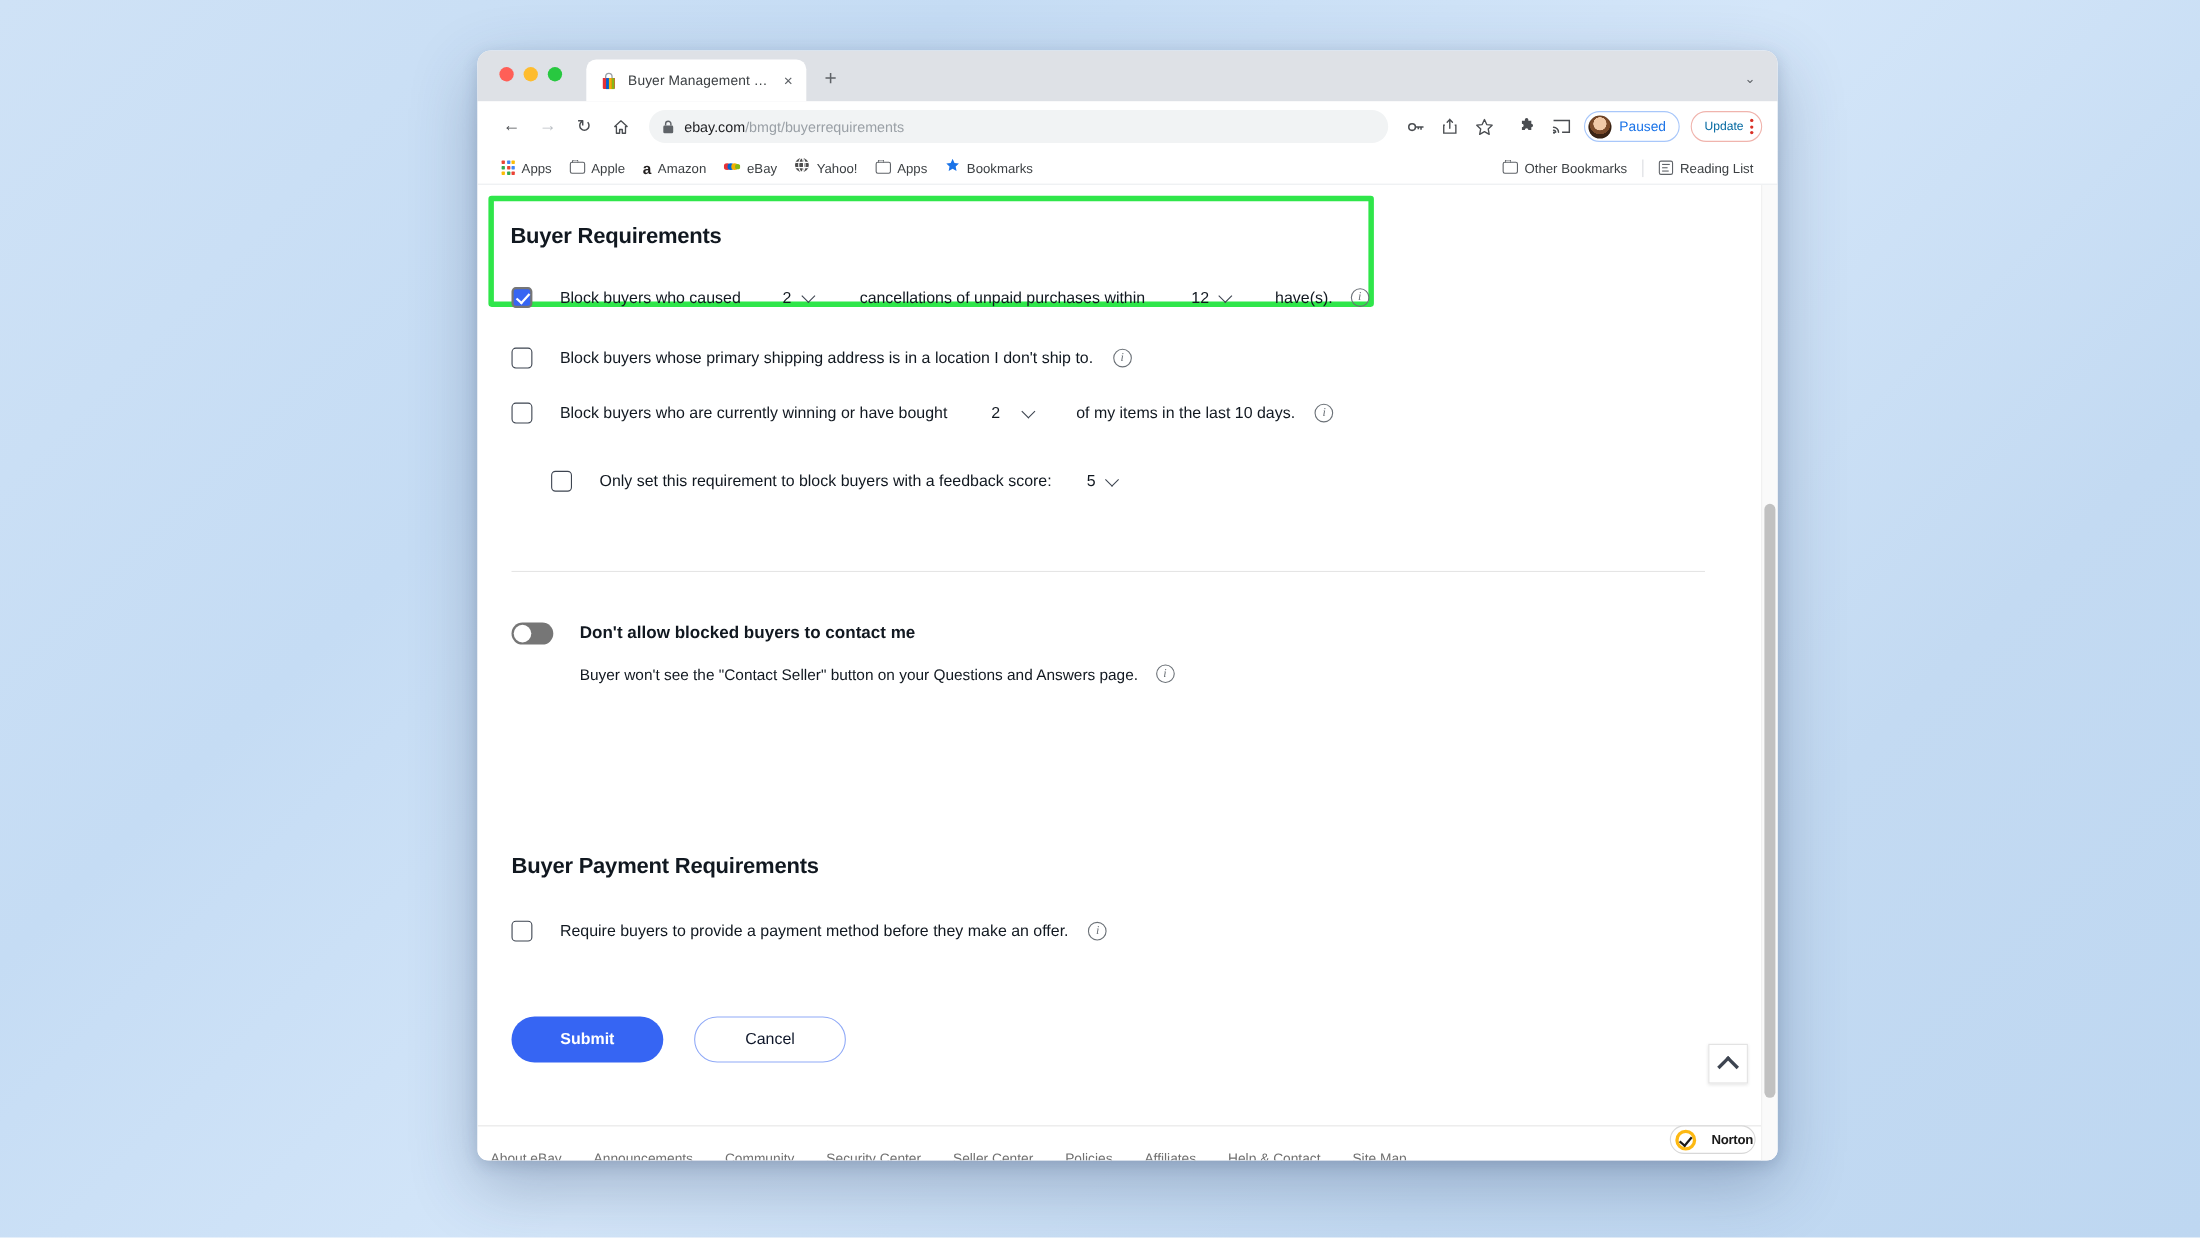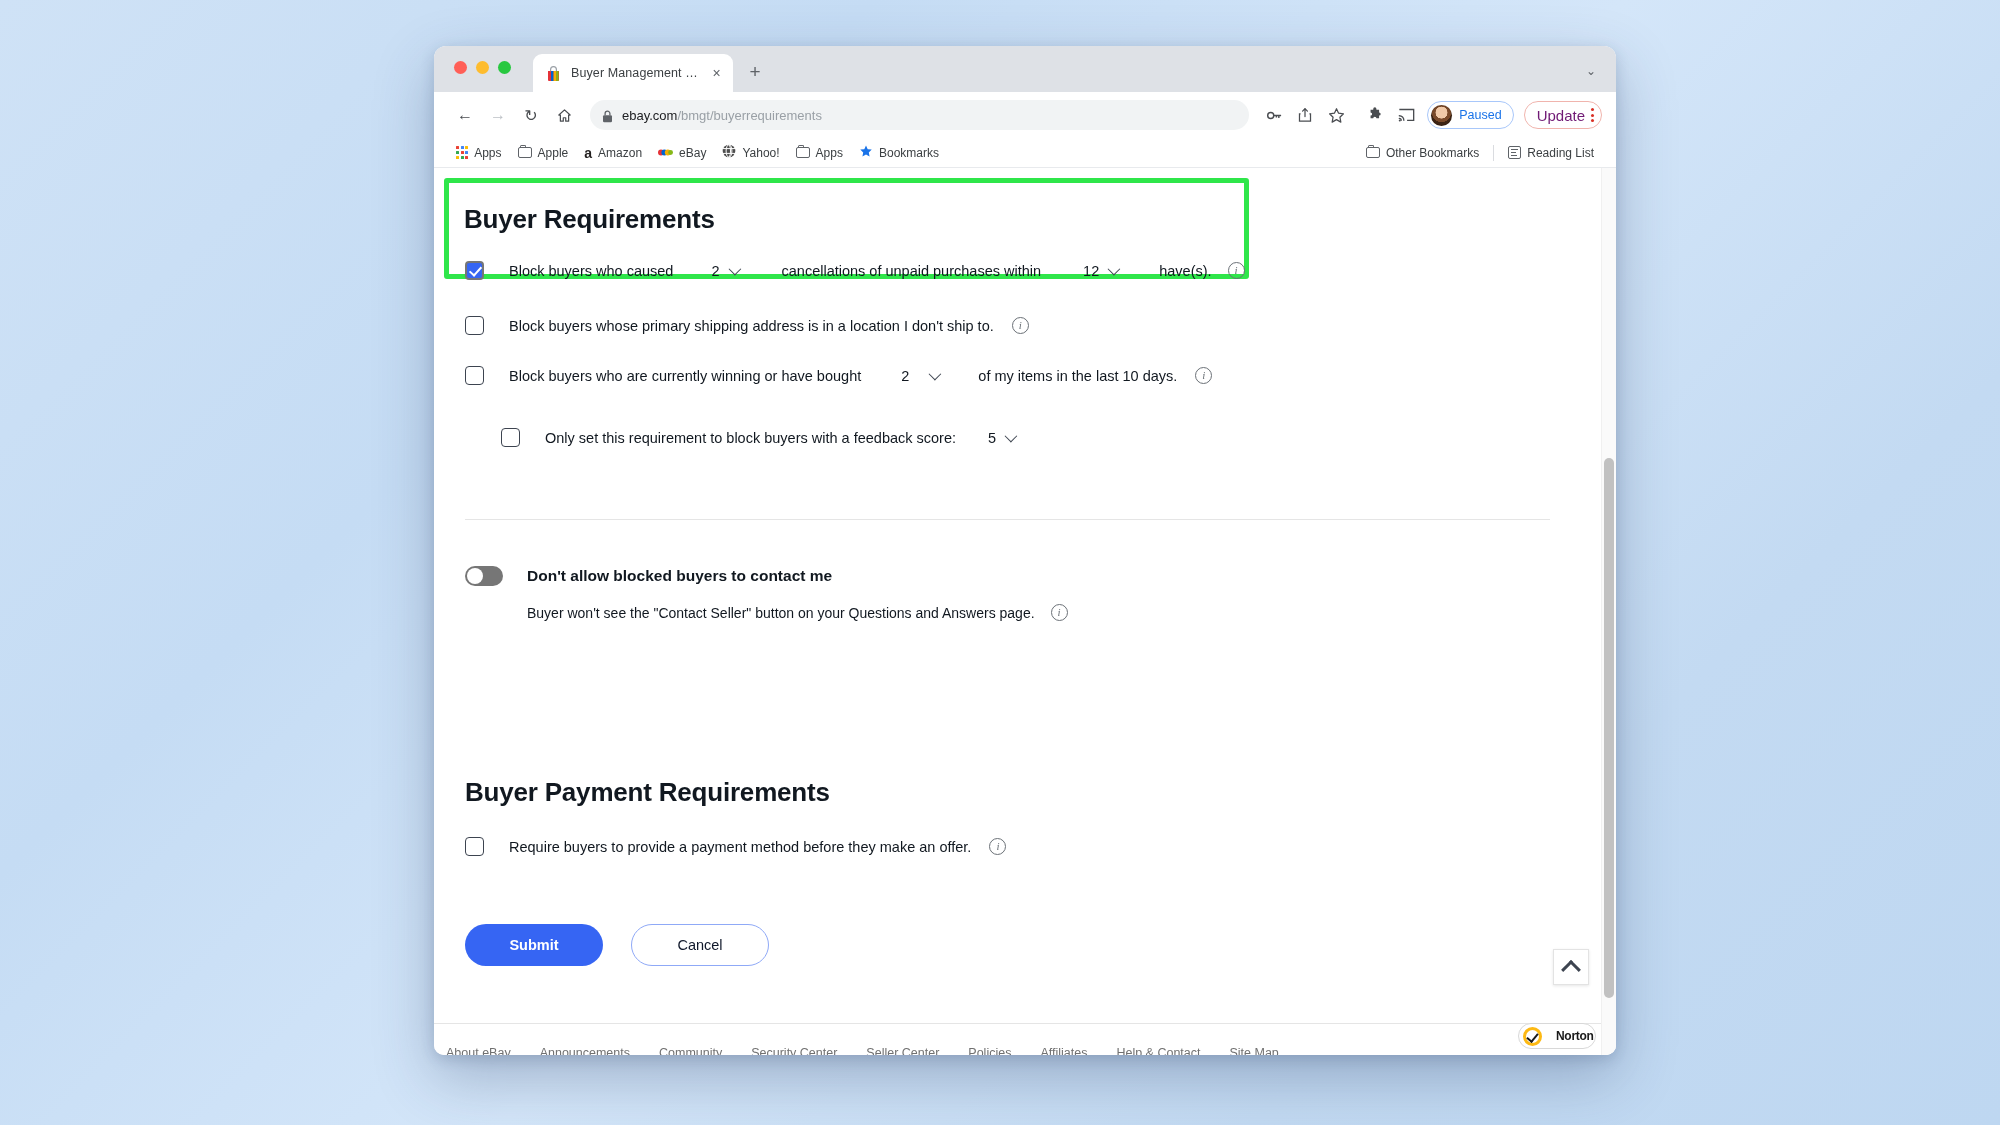--- a/index.html
+++ b/index.html
@@ -61,21 +61,21 @@
     border:1.3px solid #a8c7fa;border-radius:14px;flex:0 0 auto;margin-left:4px;
   }
   .avatar{width:21px;height:21px;border-radius:50%;
     background:radial-gradient(circle at 50% 36%,#f0c9a8 0 34%,#7a4a2a 36% 55%,#3d2414 57% 100%);
     box-shadow:inset 0 0 0 1px rgba(0,0,0,.12);}
   .paused-txt{font-size:12.5px;color:#1a73e8;}
   .update-pill{
     display:flex;align-items:center;gap:6px;height:26px;padding:0 7px 0 12px;
     border:1.3px solid #f0b4ad;border-radius:14px;flex:0 0 auto;margin-left:7px;
   }
-  .update-txt{font-size:15px;color:#701a75;}
+  .update-txt{font-size:11px;color:#0369a1;}
   .kebab{display:flex;flex-direction:column;gap:2.2px;align-items:center;}
   .kebab i{width:3px;height:3px;border-radius:50%;background:#d93025;display:block;}
 
   
   .bookmarks{height:30px;background:#fff;display:flex;align-items:center;
     padding:0 14px 0 14px;gap:0;border-bottom:1px solid #e8eaed;box-sizing:border-box;}
   .bm{display:flex;align-items:center;gap:6px;padding:3px 8px;border-radius:4px;}
   .bm-label{font-size:12px;color:#3c4043;white-space:nowrap;}
   .grid9{display:grid;grid-template-columns:repeat(3,3px);grid-template-rows:repeat(3,3px);
     gap:1.6px;}
@@ -95,21 +95,21 @@
 
   
   .viewport{position:relative;height:887px;background:#fff;overflow:hidden;}
   .page{position:absolute;left:0;top:0;right:0;bottom:0;}
 
   .hl-box{
     position:absolute;left:10px;top:10px;width:805px;height:101px;
     border:5px solid #2fe64a;border-radius:3px;box-sizing:border-box;
   }
   h1.section{
-    font-size:26px;font-weight:700;color:#111820;margin:0;
+    font-size:20px;font-weight:700;color:#111820;margin:0;
     letter-spacing:-.2px;
   }
   .row{display:flex;align-items:center;}
   .cb{
     width:19px;height:19px;border:1.6px solid #3d4450;border-radius:4px;
     box-sizing:border-box;background:#fff;flex:0 0 auto;
   }
   .cb.checked{background:#3665f3;border-color:#767676;border-width:2px;position:relative;}
   .cb.checked:after{
     content:"";position:absolute;left:4.6px;top:1.4px;width:5px;height:10px;

